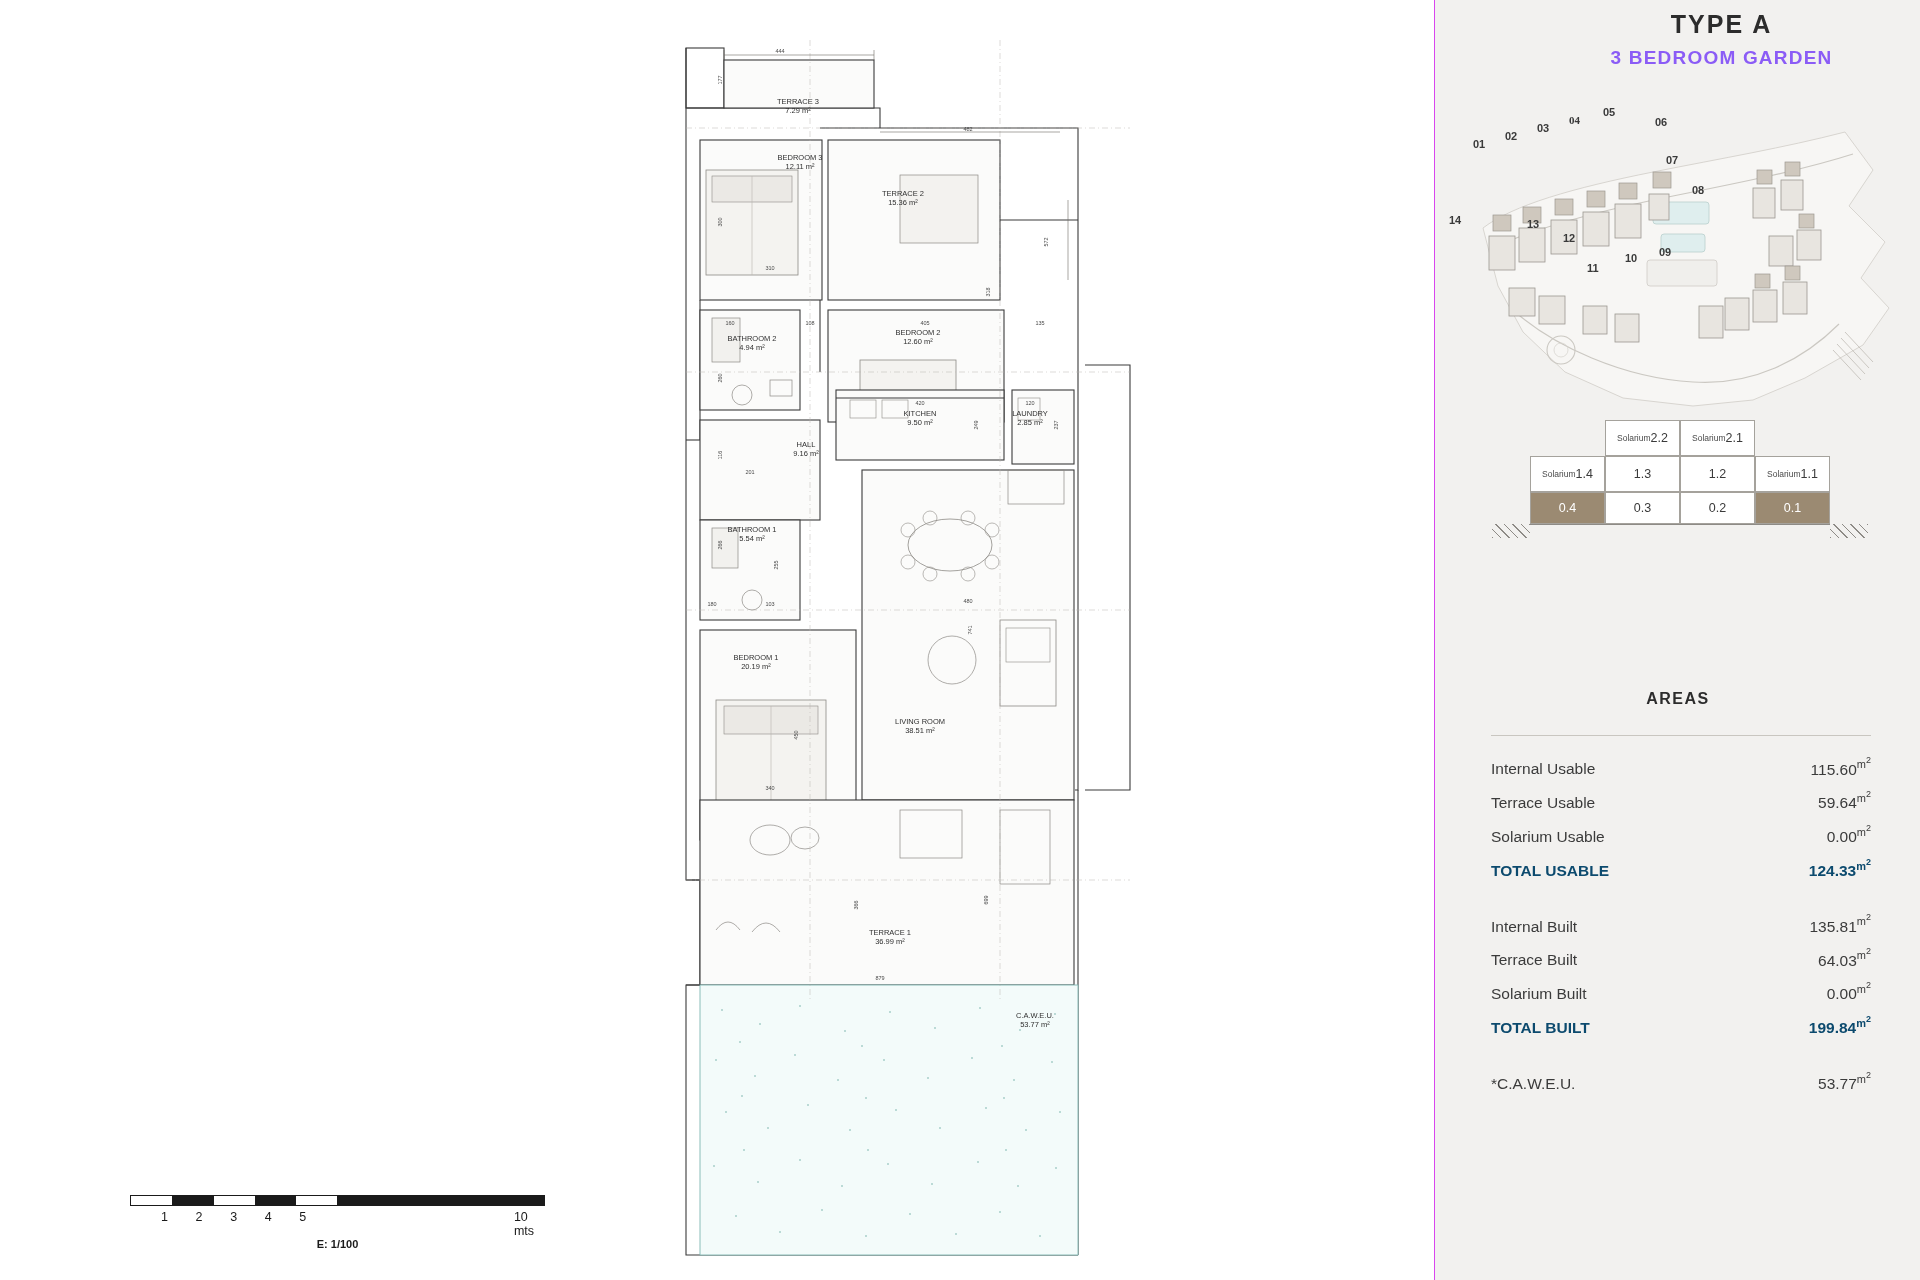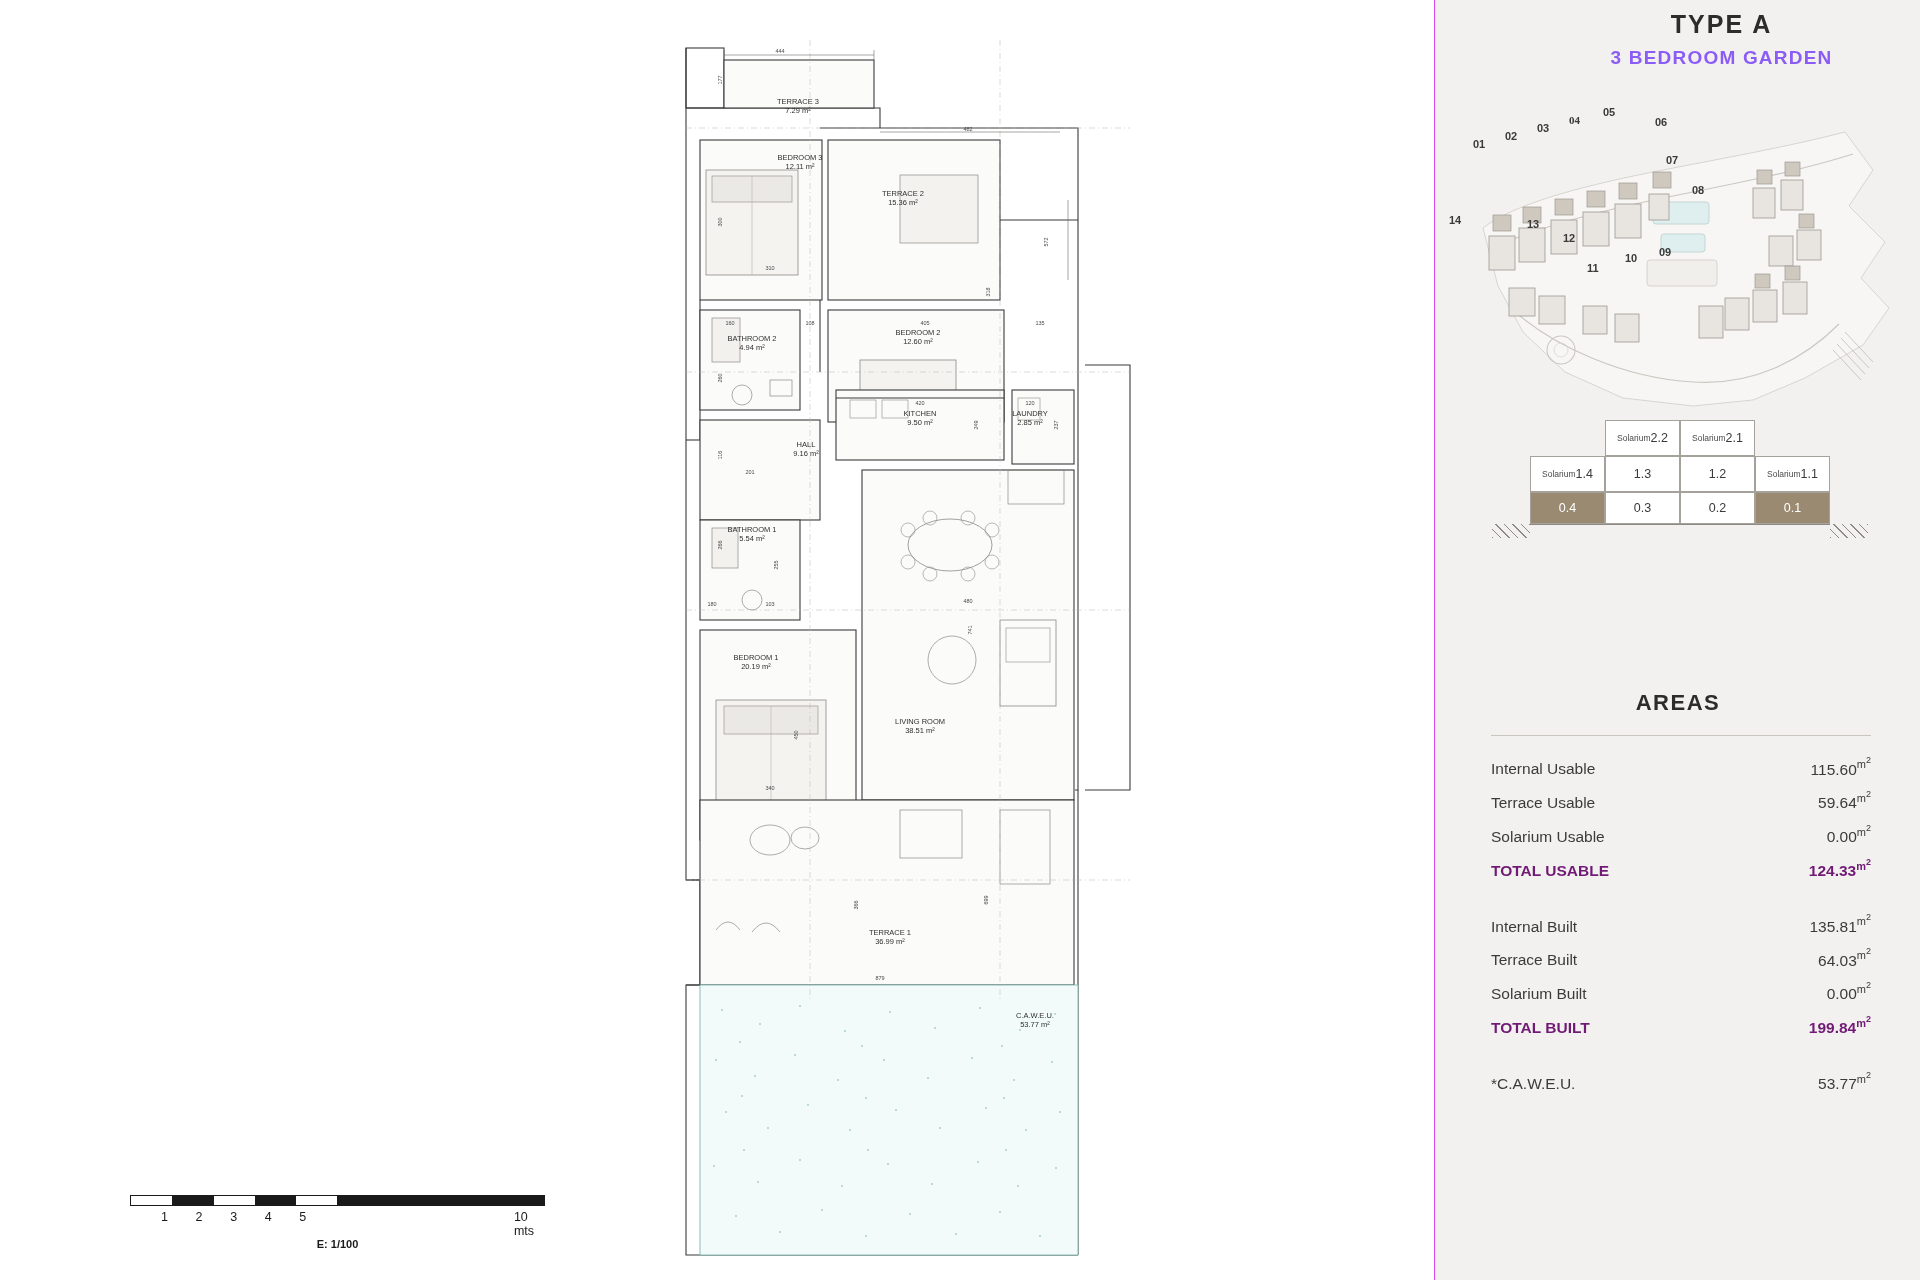--- a/index.html
+++ b/index.html
@@ -56,29 +56,29 @@
   .hatch-left, .hatch-right {
     position:absolute; top:104px; height: 14px; width: 38px;
     background: repeating-linear-gradient(45deg, #8e8b86 0 1px, transparent 1px 6px);
   }
   .hatch-left { left: -38px; }
   .hatch-right { right: -38px; }
 
   
   .areas-title {
     position: absolute; left: 0; top: 690px; width: 486px; text-align: center;
-    font-size: 22px; font-weight: bold; letter-spacing: 1.5px; color: #2c2c2c;
+    font-size: 16px; font-weight: bold; letter-spacing: 1.5px; color: #2c2c2c;
   }
   .areas-box { position: absolute; left: 56px; top: 735px; width: 380px; }
   .rule { height: 1px; background: #c9c6c0; width: 100%; margin-bottom: 14px; }
   .arow {
     display: flex; justify-content: space-between; align-items: baseline;
     font-size: 15.5px; color: #3b3b3b; padding: 5.5px 0;
   }
-  .arow.total { font-weight: bold; color: #701a75; }
+  .arow.total { font-weight: bold; color: #0c4a6e; }
   .arow .unit { font-size: 11px; vertical-align: super; }
   .gap { height: 22px; }
 
   
   .plan { position: absolute; left: 0; top: 0; width: 1434px; height: 1280px; }
 
   
   .scalebar { position: absolute; left: 130px; top: 1195px; width: 415px; }
   .sb-bar { display: flex; height: 11px; width: 415px; border: 1px solid #1a1a1a; }
   .sb-seg { flex: 1 1 auto; height: 100%; }

